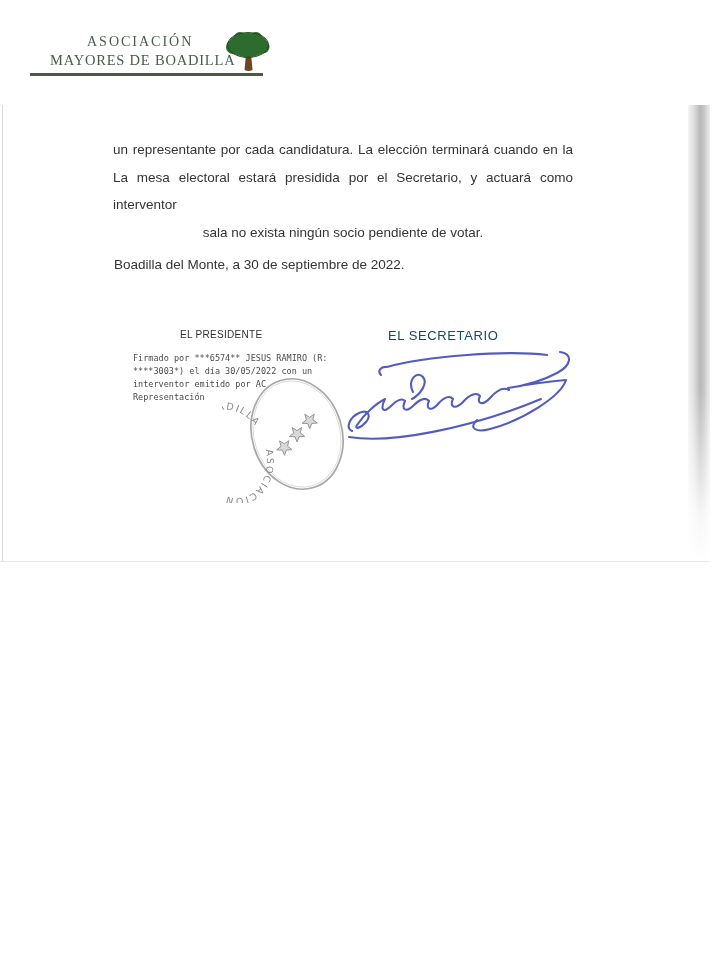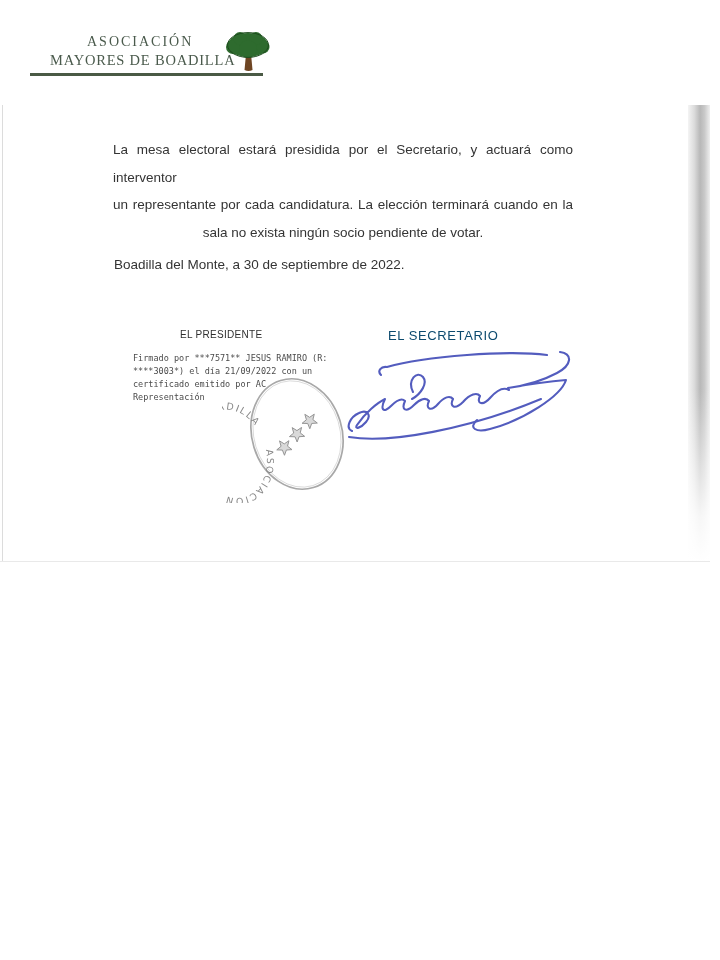--- a/index.html
+++ b/index.html
@@ -75,34 +75,34 @@
     <circle cx="22" cy="17" r="9" fill="#2e6b2e"></circle>
     <ellipse cx="22" cy="13" rx="20.4" ry="12.4" fill="none" stroke="#1d4a1d" stroke-width="1"></ellipse>
   </svg>
   <div class="logo-rule"></div>
 
   <div class="scan-left-border"></div>
   <div class="scan-right-band"></div>
   <div class="scan-bottom-border"></div>
 
   <div class="body-par">
+    <div class="jline">un representante por cada candidatura. La elección terminará cuando en la</div>
     <div class="jline">La mesa electoral estará presidida por el Secretario, y actuará como interventor</div>
-    <div class="jline">un representante por cada candidatura. La elección terminará cuando en la</div>
     <div class="lline">sala no exista ningún socio pendiente de votar.</div>
   </div>
 
   <div class="dateline">Boadilla del Monte, a 30 de septiembre de 2022.</div>
 
   <div class="president-label">EL PRESIDENTE</div>
   <div class="secretary-label">EL SECRETARIO</div>
 
   <div class="digital-sig">
-    <div>Firmado por ***7571** JESUS RAMIRO (R:</div>
-    <div>****3003*) el día 21/09/2022 con un</div>
-    <div>certificado emitido por AC</div>
+    <div>Firmado por ***6574** JESUS RAMIRO (R:</div>
+    <div>****3003*) el día 30/05/2022 con un</div>
+    <div>interventor emitido por AC</div>
     <div>Representación</div>
   </div>
 
   <svg class="stamp-svg" viewBox="222 368 150 135">
     <g transform="translate(297,434) rotate(-17)">
       <ellipse cx="0" cy="0" rx="45" ry="56" fill="none" stroke="#8f8f8f" stroke-width="1.7" opacity="0.85"></ellipse>
       <ellipse cx="0" cy="0" rx="43" ry="54" fill="none" stroke="#9a9a9a" stroke-width="0.8" opacity="0.45"></ellipse>
       <defs>
         <path id="stampRing" d="M -34 0 A 34 45 0 1 1 -34 -0.05" fill="none"></path>
       </defs>

